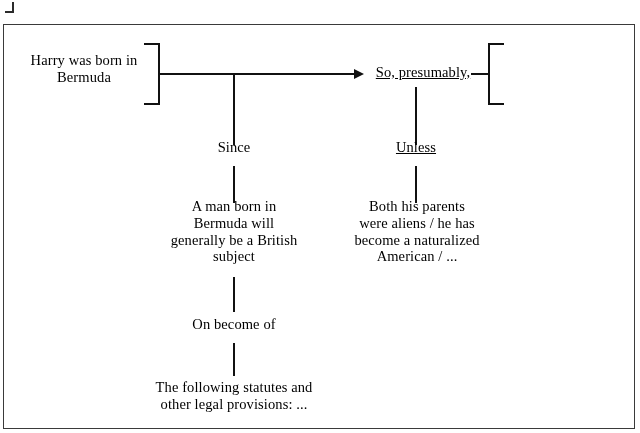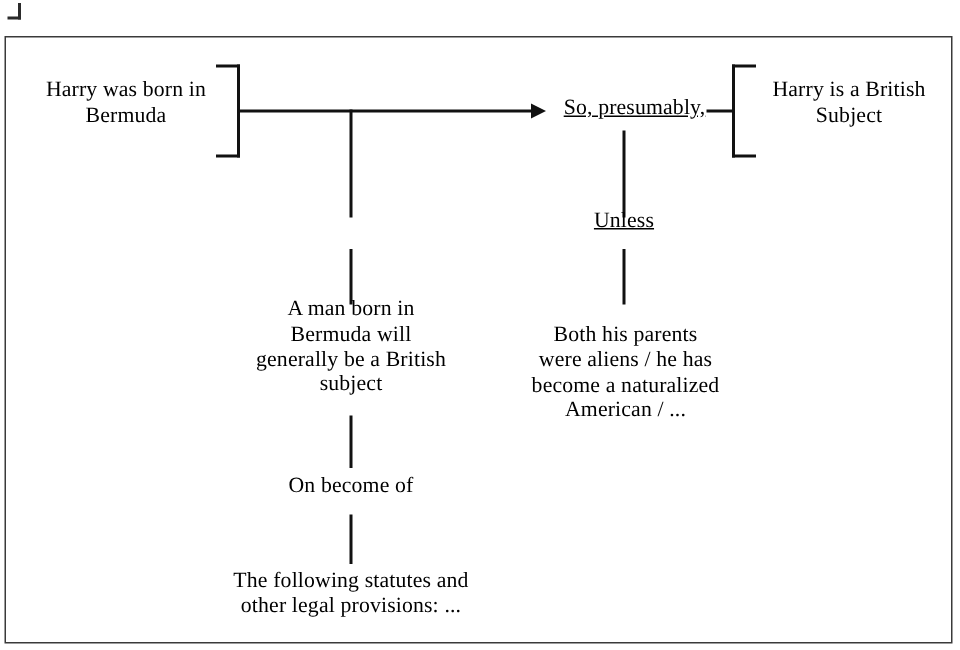--- a/index.html
+++ b/index.html
@@ -106,25 +106,24 @@
 
     <div class="hline" style="left:154px; top:48px; width:199px;"></div>
     <div class="arrowhead" style="left:350px; top:44px;"></div>
 
     <div class="node" style="left:358px; top:39px; width:122px;text-decoration:underline;">So, presumably,</div>
 
     <div class="hline" style="left:467px; top:48px; width:17px;"></div>
 
     <div class="bracket bracket-left" style="left:484px; top:18px; width:16px; height:62px;"></div>
 
-    <div class="node" style="left:496px; top:27px; width:132px;">Harry is a British
-Subject</div>
 
     <div class="vline" style="left:229px; top:48px; height:72px;"></div>
 
+    <div class="node" style="left:170px; top:114px; width:120px;">Since</div>
 
     <div class="vline" style="left:229px; top:141px; height:37px;"></div>
 
     <div class="node" style="left:150px; top:173px; width:160px;">A man born in
 Bermuda will
 generally be a British
 subject</div>
 
     <div class="vline" style="left:229px; top:252px; height:35px;"></div>
 
@@ -134,19 +133,19 @@
 
     <div class="node" style="left:110px; top:354px; width:240px;">The following statutes and
 other legal provisions: ...</div>
 
     <div class="vline" style="left:411px; top:62px; height:58px;"></div>
 
     <div class="node" style="left:352px; top:114px; width:120px;text-decoration:underline;">Unless</div>
 
     <div class="vline" style="left:411px; top:141px; height:37px;"></div>
 
-    <div class="node" style="left:332px; top:190px; width:162px;">Both his parents
+    <div class="node" style="left:332px; top:173px; width:162px;">Both his parents
 were aliens / he has
 become a naturalized
 American / ...</div>
 
   </div>
 </div>
 
 </body></html>

